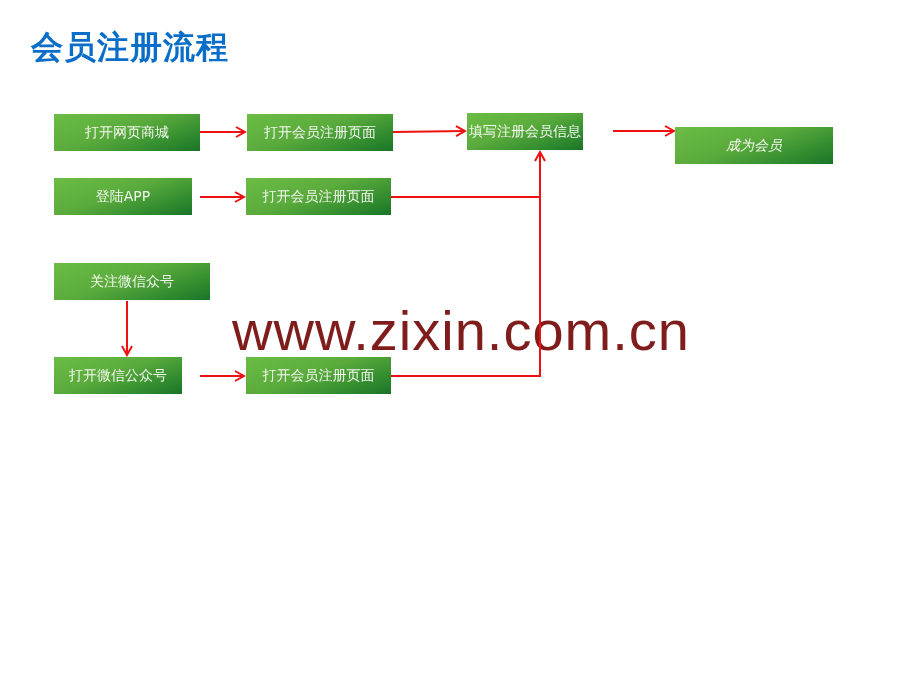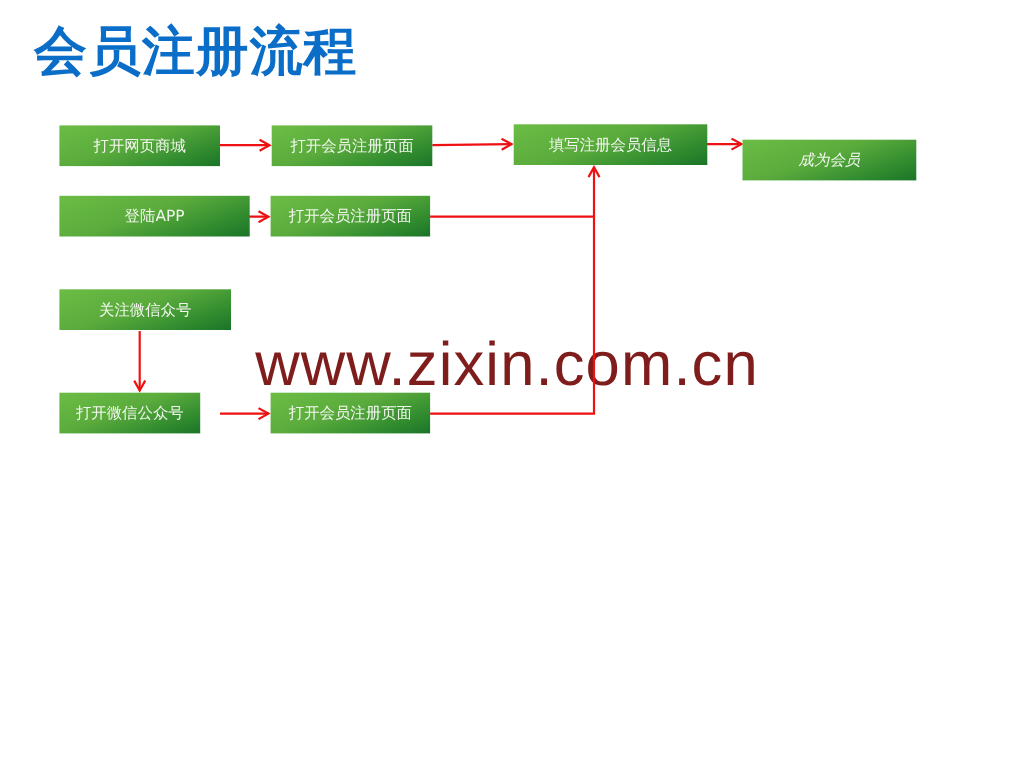--- a/index.html
+++ b/index.html
@@ -1,18 +1,18 @@
 <!DOCTYPE html>
 <html><head>
 <meta charset="utf-8">
 <style>
   html, body { margin: 0; padding: 0; background: #ffffff; }
   body { width: 920px; height: 690px; position: relative; overflow: hidden;
          font-family: "DejaVu Sans", "Liberation Sans", sans-serif; }
-  .title { position: absolute; left: 31px; top: 20px; font-size: 48px; font-weight: bold;
+  .title { position: absolute; left: 31px; top: 20px; font-size: 32px; font-weight: bold;
            color: #0a6ec8; letter-spacing: 1px; line-height: 54px; }
   .box { position: absolute; height: 37px; display: flex; align-items: center; justify-content: center;
          color: #f2f7ee; font-size: 14px;
          background: linear-gradient(160deg, #6bbd45 0%, #5aab3c 45%, #2f8a2e 80%, #1a7428 100%); }
   .wm { position: absolute; left: 232px; top: 296px; font-family: "Liberation Sans", sans-serif;
         font-size: 56px; color: #7f1d1d; letter-spacing: 1px; line-height: 70px; }
   svg.lines { position: absolute; left: 0; top: 0; }
 </style>
 </head>
 <body>
@@ -34,21 +34,21 @@
     <line x1="200" y1="197" x2="244" y2="197" marker-end="url(#arr)"></line>
     <polyline points="391,197 540,197"></polyline>
     <polyline points="391,376 540,376 540,152" marker-end="url(#arr)"></polyline>
     <line x1="127" y1="301" x2="127" y2="355" marker-end="url(#arr)"></line>
     <line x1="200" y1="376" x2="244" y2="376" marker-end="url(#arr)"></line>
   </g>
 </svg>
 
 <div class="box" style="left:54px; top:114px; width:146px;">打开网页商城</div>
 <div class="box" style="left:247px; top:114px; width:146px;">打开会员注册页面</div>
-<div class="box" style="left:467px; top:113px; width:176px;">填写注册会员信息</div>
+<div class="box" style="left:467px; top:113px; width:116px;">填写注册会员信息</div>
 <div class="box" style="left:675px; top:127px; width:158px;font-style:italic;">成为会员</div>
 
-<div class="box" style="left:54px; top:178px; width:173px;">登陆APP</div>
+<div class="box" style="left:54px; top:178px; width:138px;">登陆APP</div>
 <div class="box" style="left:246px; top:178px; width:145px;">打开会员注册页面</div>
 
 <div class="box" style="left:54px; top:263px; width:156px;">关注微信众号</div>
 <div class="box" style="left:54px; top:357px; width:128px;">打开微信公众号</div>
 <div class="box" style="left:246px; top:357px; width:145px;">打开会员注册页面</div>
 
 </body></html>

